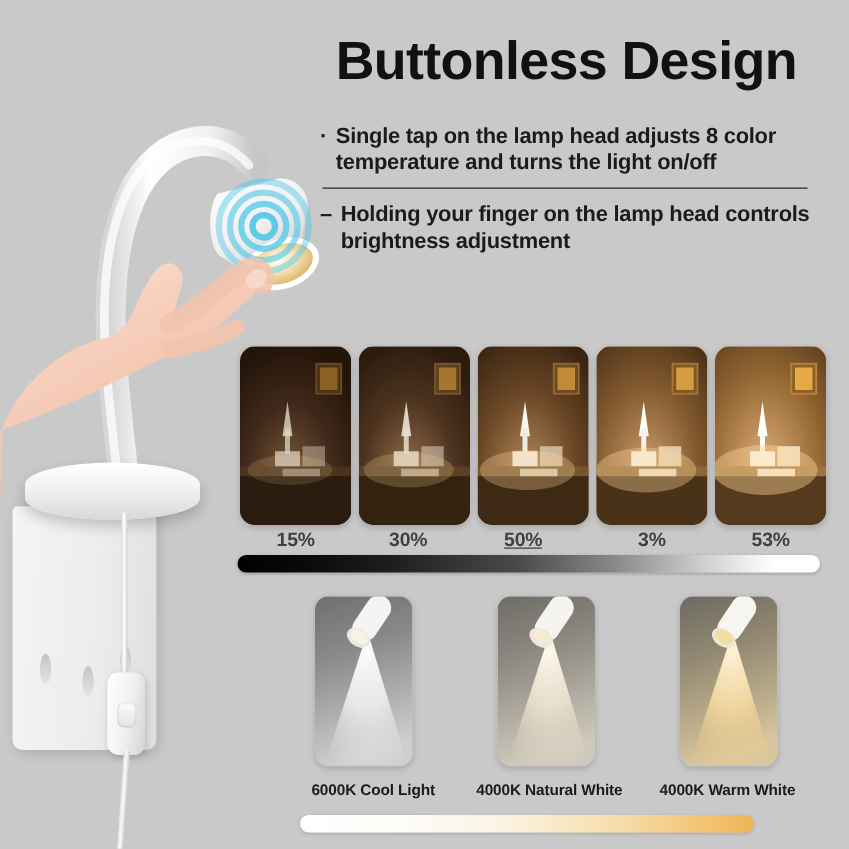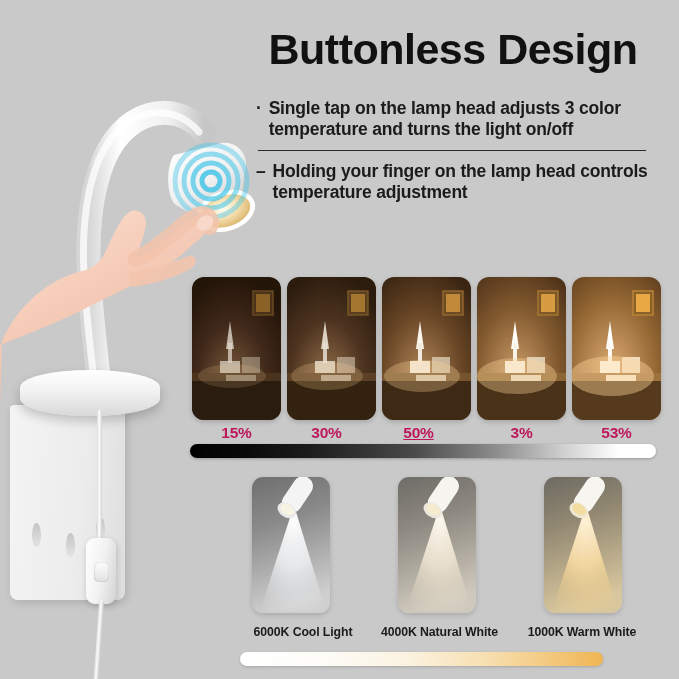--- a/index.html
+++ b/index.html
@@ -76,21 +76,21 @@
   .ripple{position:absolute;left:172px;top:82px;width:78px;height:78px;}
 
   
   .bright-row{position:absolute;left:192px;top:277px;width:470px;height:145px;}
   .bthumb{
     position:absolute;top:0;width:89px;height:143px;border-radius:12px;
     overflow:hidden;box-shadow:0 2px 5px rgba(0,0,0,.18);
   }
   .room{position:absolute;inset:0;}
   .pct-label{
-    position:absolute;top:424px;font-size:15.5px;font-weight:600;color:#be185d;
+    position:absolute;top:424px;font-size:15.5px;font-weight:600;color:#404040;
     text-align:center;width:89px;letter-spacing:-0.2px;
   }
   .bright-bar{
     position:absolute;left:190px;top:444px;width:466px;height:14px;border-radius:7px;
     background:linear-gradient(90deg,#000000 0%,#0a0a0a 12%,#1d1d1d 26%,#4a4a4a 48%,
                #8e8e8e 66%,#cfcfcf 80%,#ffffff 92%,#ffffff 100%);
     box-shadow:0 1px 3px rgba(0,0,0,.25);
   }
 
   
@@ -113,26 +113,26 @@
 </head>
 <body>
 
 <div class="stage">
 
   <div class="headline">Buttonless Design</div>
 
   <div class="bullets">
     <div class="bullet">
       <span class="mk">·</span>
-      <span class="tx">Single tap on the lamp head adjusts 3 color temperature and turns the light on/off</span>
+      <span class="tx">Single tap on the lamp head adjusts 8 color temperature and turns the light on/off</span>
     </div>
     <div class="rule"></div>
     <div class="bullet">
       <span class="mk">–</span>
-      <span class="tx">Holding your finger on the lamp head controls temperature adjustment</span>
+      <span class="tx">Holding your finger on the lamp head controls brightness adjustment</span>
     </div>
   </div>
 
   <div class="product">
 
     <svg class="neck" viewBox="0 0 210 330">
       <defs>
         <linearGradient id="gneck" x1="0" y1="0" x2="1" y2="0">
           <stop offset="0%" stop-color="#d6d6d6"></stop>
           <stop offset="28%" stop-color="#ffffff"></stop>
@@ -400,19 +400,19 @@
         <path d="M42,28 L8,134 L74,134 Z" fill="url(#c3)"></path>
         <g transform="rotate(34 52 22)">
           <rect x="34" y="2" width="20" height="40" rx="10" fill="#f7f5f0"></rect>
           <ellipse cx="44" cy="41" rx="10" ry="7" fill="#eee6d2"></ellipse>
           <ellipse cx="44" cy="40" rx="7.5" ry="5" fill="#f3dc9f"></ellipse>
         </g>
       </svg>
     </div>
   </div>
 
-  <div class="ct-label" style="left:248px;width:110px;">6000K Cool Light</div>
+  <div class="ct-label" style="left:238px;width:110px;text-align:right;">6000K Cool Light</div>
   <div class="ct-label" style="left:378px;width:120px;text-align:right;">4000K Natural White</div>
-  <div class="ct-label" style="left:523px;width:118px;">1000K Warm White</div>
+  <div class="ct-label" style="left:523px;width:118px;">4000K Warm White</div>
 
   <div class="ct-bar"></div>
 
 </div>
 
 </body></html>

